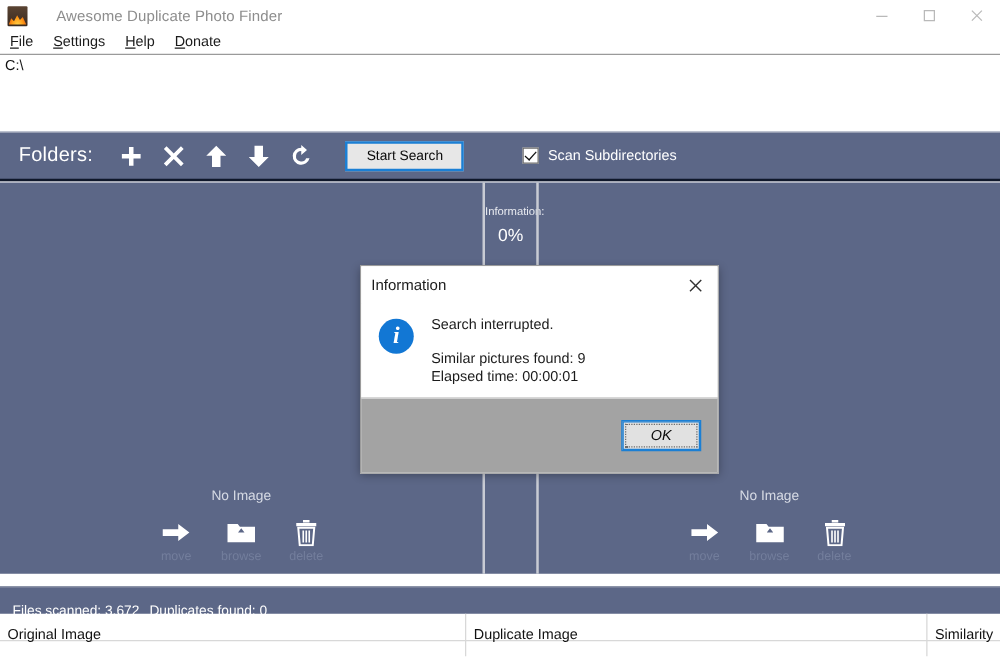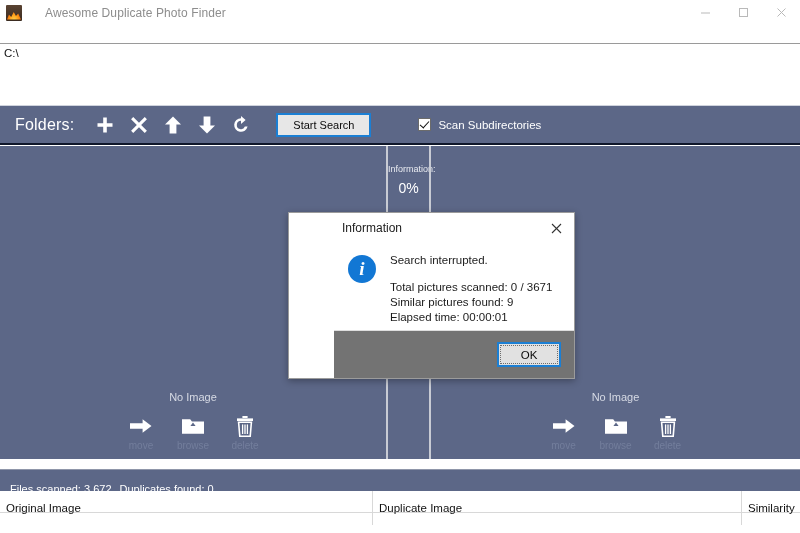--- a/index.html
+++ b/index.html
@@ -181,21 +181,21 @@
   .col.c3 { width: 58px; border-right: none; }
 
   
   .dialog-shadow {
     position: absolute; left: 288px; top: 212px; width: 287px; height: 167px;
     box-shadow: 0 2px 7px rgba(0,0,0,.32);
   }
   .dialog {
     position: absolute; left: 288px; top: 212px; width: 287px; height: 167px;
     background: #ffffff; border: 1px solid #9b9b9b;
-    display: flex; flex-direction: column; padding-left: 45px;
+    display: flex; flex-direction: column;
   }
   .dlg-title {
     height: 30px; display: flex; align-items: center; justify-content: space-between;
     padding: 0 0 0 8px; background: #ffffff;
   }
   .dlg-title-text { font-size: 12px; color: #1b1b1b; }
   .dlg-close {
     width: 36px; height: 28px; display: flex; align-items: center; justify-content: center;
     color: #333;
   }
@@ -205,22 +205,22 @@
   .info-icon {
     width: 28px; height: 28px; border-radius: 50%;
     background: #1277d4; flex: none; margin-top: 2px; margin-right: 14px;
     display: flex; align-items: center; justify-content: center;
     color: #ffffff; font-size: 19px; font-family: "Liberation Serif", serif;
     font-style: italic; font-weight: bold;
   }
   .dlg-msg { font-size: 11.5px; color: #1b1b1b; line-height: 15px; }
   .dlg-msg .lead { margin-bottom: 12px; }
   .dlg-foot {
-    height: 48px; background: #737373; border-top: 1px solid #dedede;
-    display: flex; align-items: center; justify-content: flex-end; padding-right: 14px;
+    height: 60px; background: #a3a3a3; border-top: 1px solid #dedede;
+    display: flex; align-items: center; justify-content: flex-end; padding-right: 14px; font-style: italic;
   }
   .ok-btn {
     width: 62px; height: 23px; background: #e1e1e1;
     border: 1px solid #1b7fd4; outline: 1px solid #1b7fd4;
     display: flex; align-items: center; justify-content: center;
     font-size: 11.5px; color: #0a0a0a; position: relative;
   }
   .ok-btn::after {
     content: ""; position: absolute; left: 1px; top: 1px; right: 1px; bottom: 1px;
     border: 1px dotted #6d6d6d;
@@ -247,20 +247,26 @@
       </div>
       <div class="win-btn">
         <svg width="11" height="11" viewBox="0 0 11 11">
             <line x1="1.5" y1="1.5" x2="9.5" y2="9.5" stroke="currentColor" stroke-width="1"></line>
             <line x1="9.5" y1="1.5" x2="1.5" y2="9.5" stroke="currentColor" stroke-width="1"></line>
           </svg>
       </div>
     </div>
   </div>
 
+  <div class="menubar">
+    <div class="menu-item"><u>F</u><span>ile</span></div>
+    <div class="menu-item"><u>S</u><span>ettings</span></div>
+    <div class="menu-item"><u>H</u><span>elp</span></div>
+    <div class="menu-item"><u>D</u><span>onate</span></div>
+  </div>
 
   <div class="folderlist">
     <div class="folder-row">C:\</div>
   </div>
 
   <div class="toolbar">
     <div class="folders-label">Folders:</div>
 
     <div class="tool-icon">
       <svg width="20" height="20" viewBox="0 0 20 20">
@@ -407,21 +413,20 @@
         <svg width="11" height="11" viewBox="0 0 11 11">
           <line x1="1" y1="1" x2="10" y2="10" stroke="currentColor" stroke-width="1.1"></line>
           <line x1="10" y1="1" x2="1" y2="10" stroke="currentColor" stroke-width="1.1"></line>
         </svg>
       </div>
     </div>
     <div class="dlg-body">
       <div class="info-icon">i</div>
       <div class="dlg-msg">
         <div class="lead">Search interrupted.</div>
-        <div>Total pictures scanned: 0 / 3671</div>
         <div>Similar pictures found: 9</div>
         <div>Elapsed time: 00:00:01</div>
       </div>
     </div>
     <div class="dlg-foot">
       <div class="ok-btn">
         <span>OK</span>
       </div>
     </div>
   </div>

